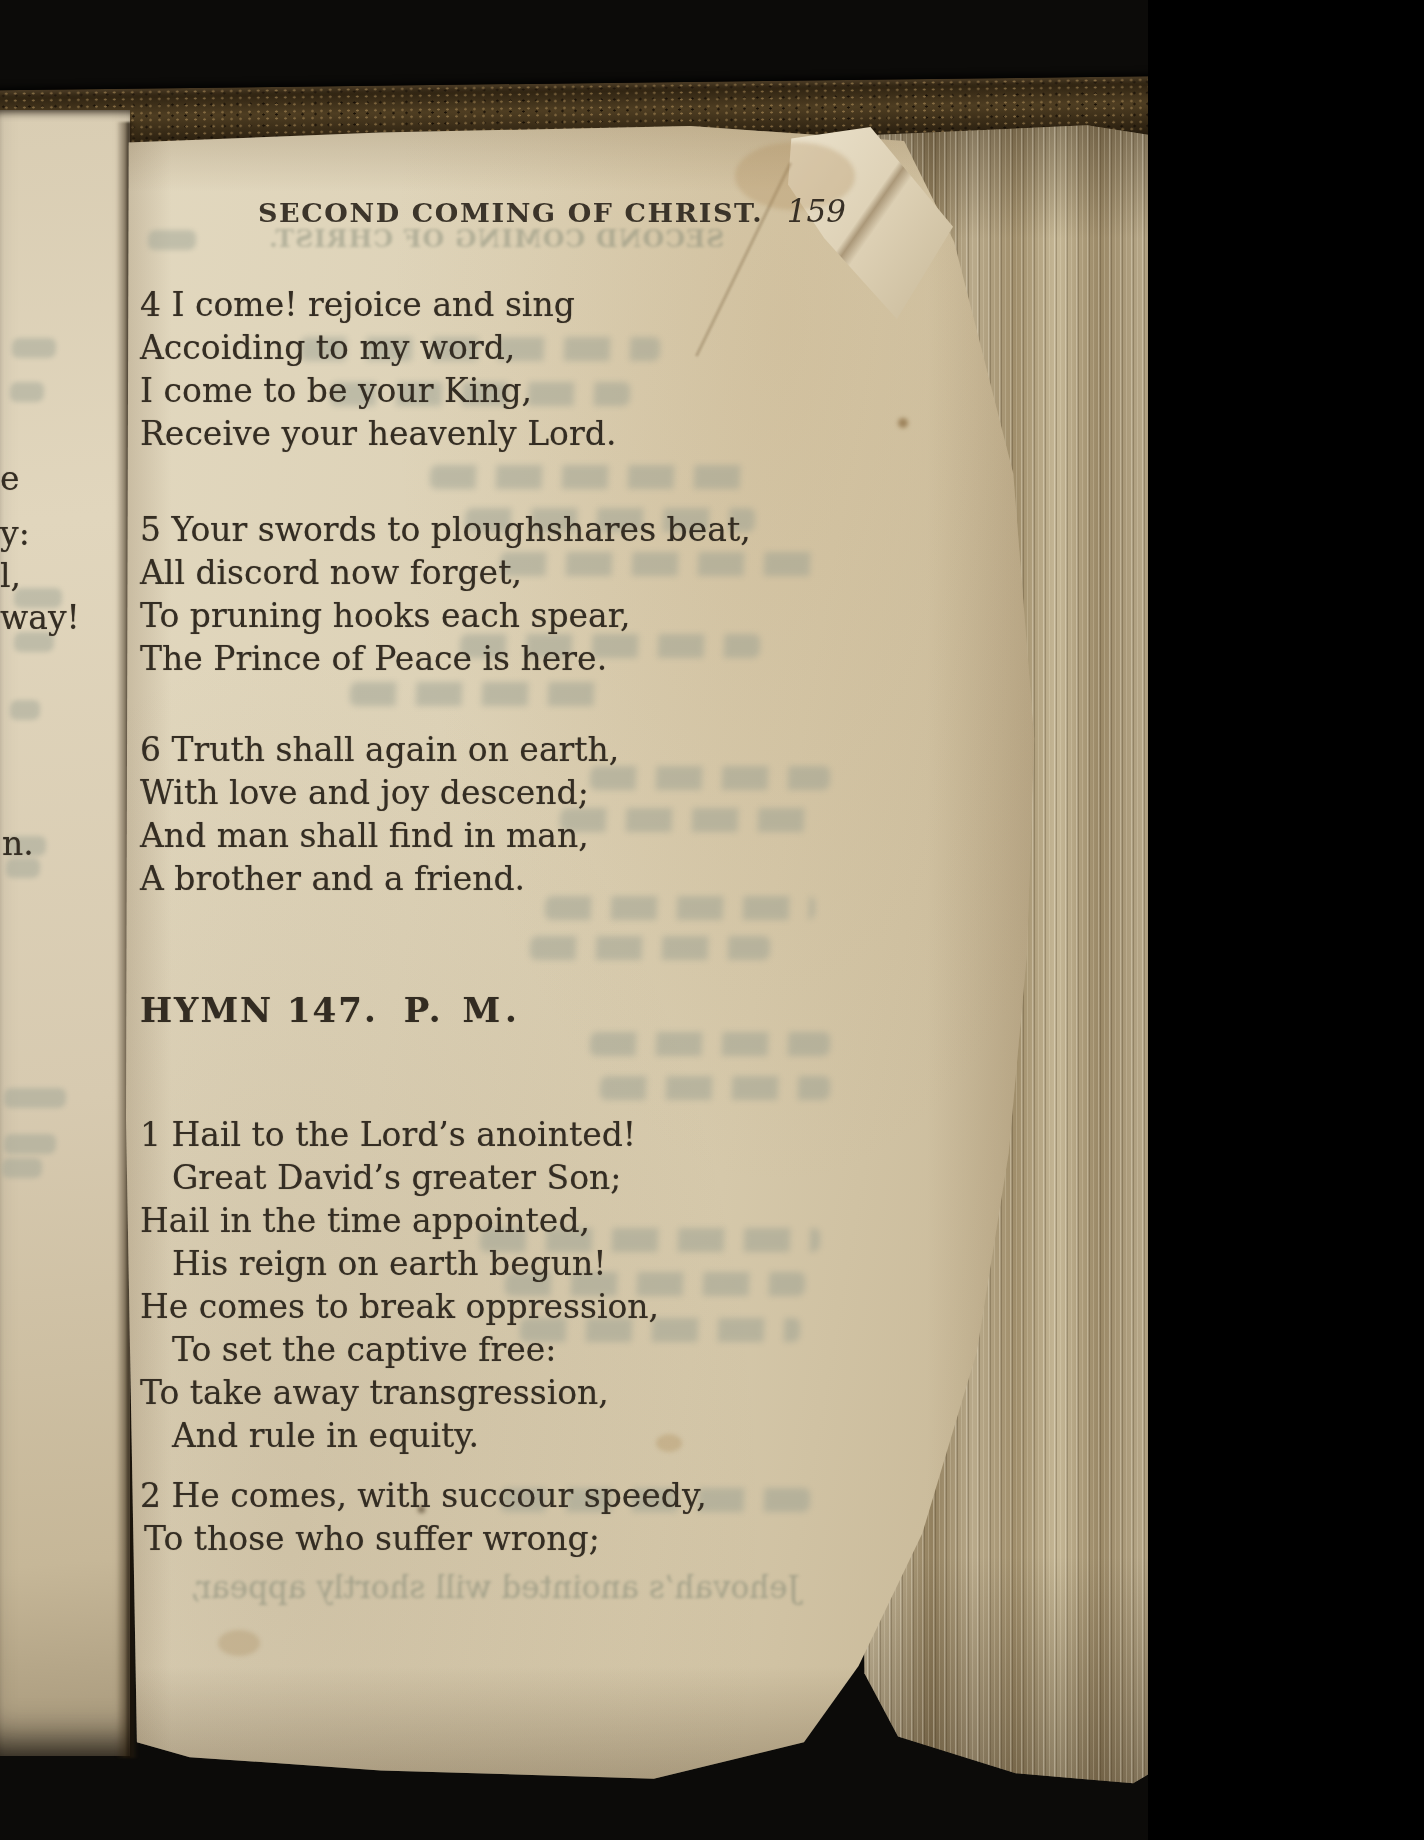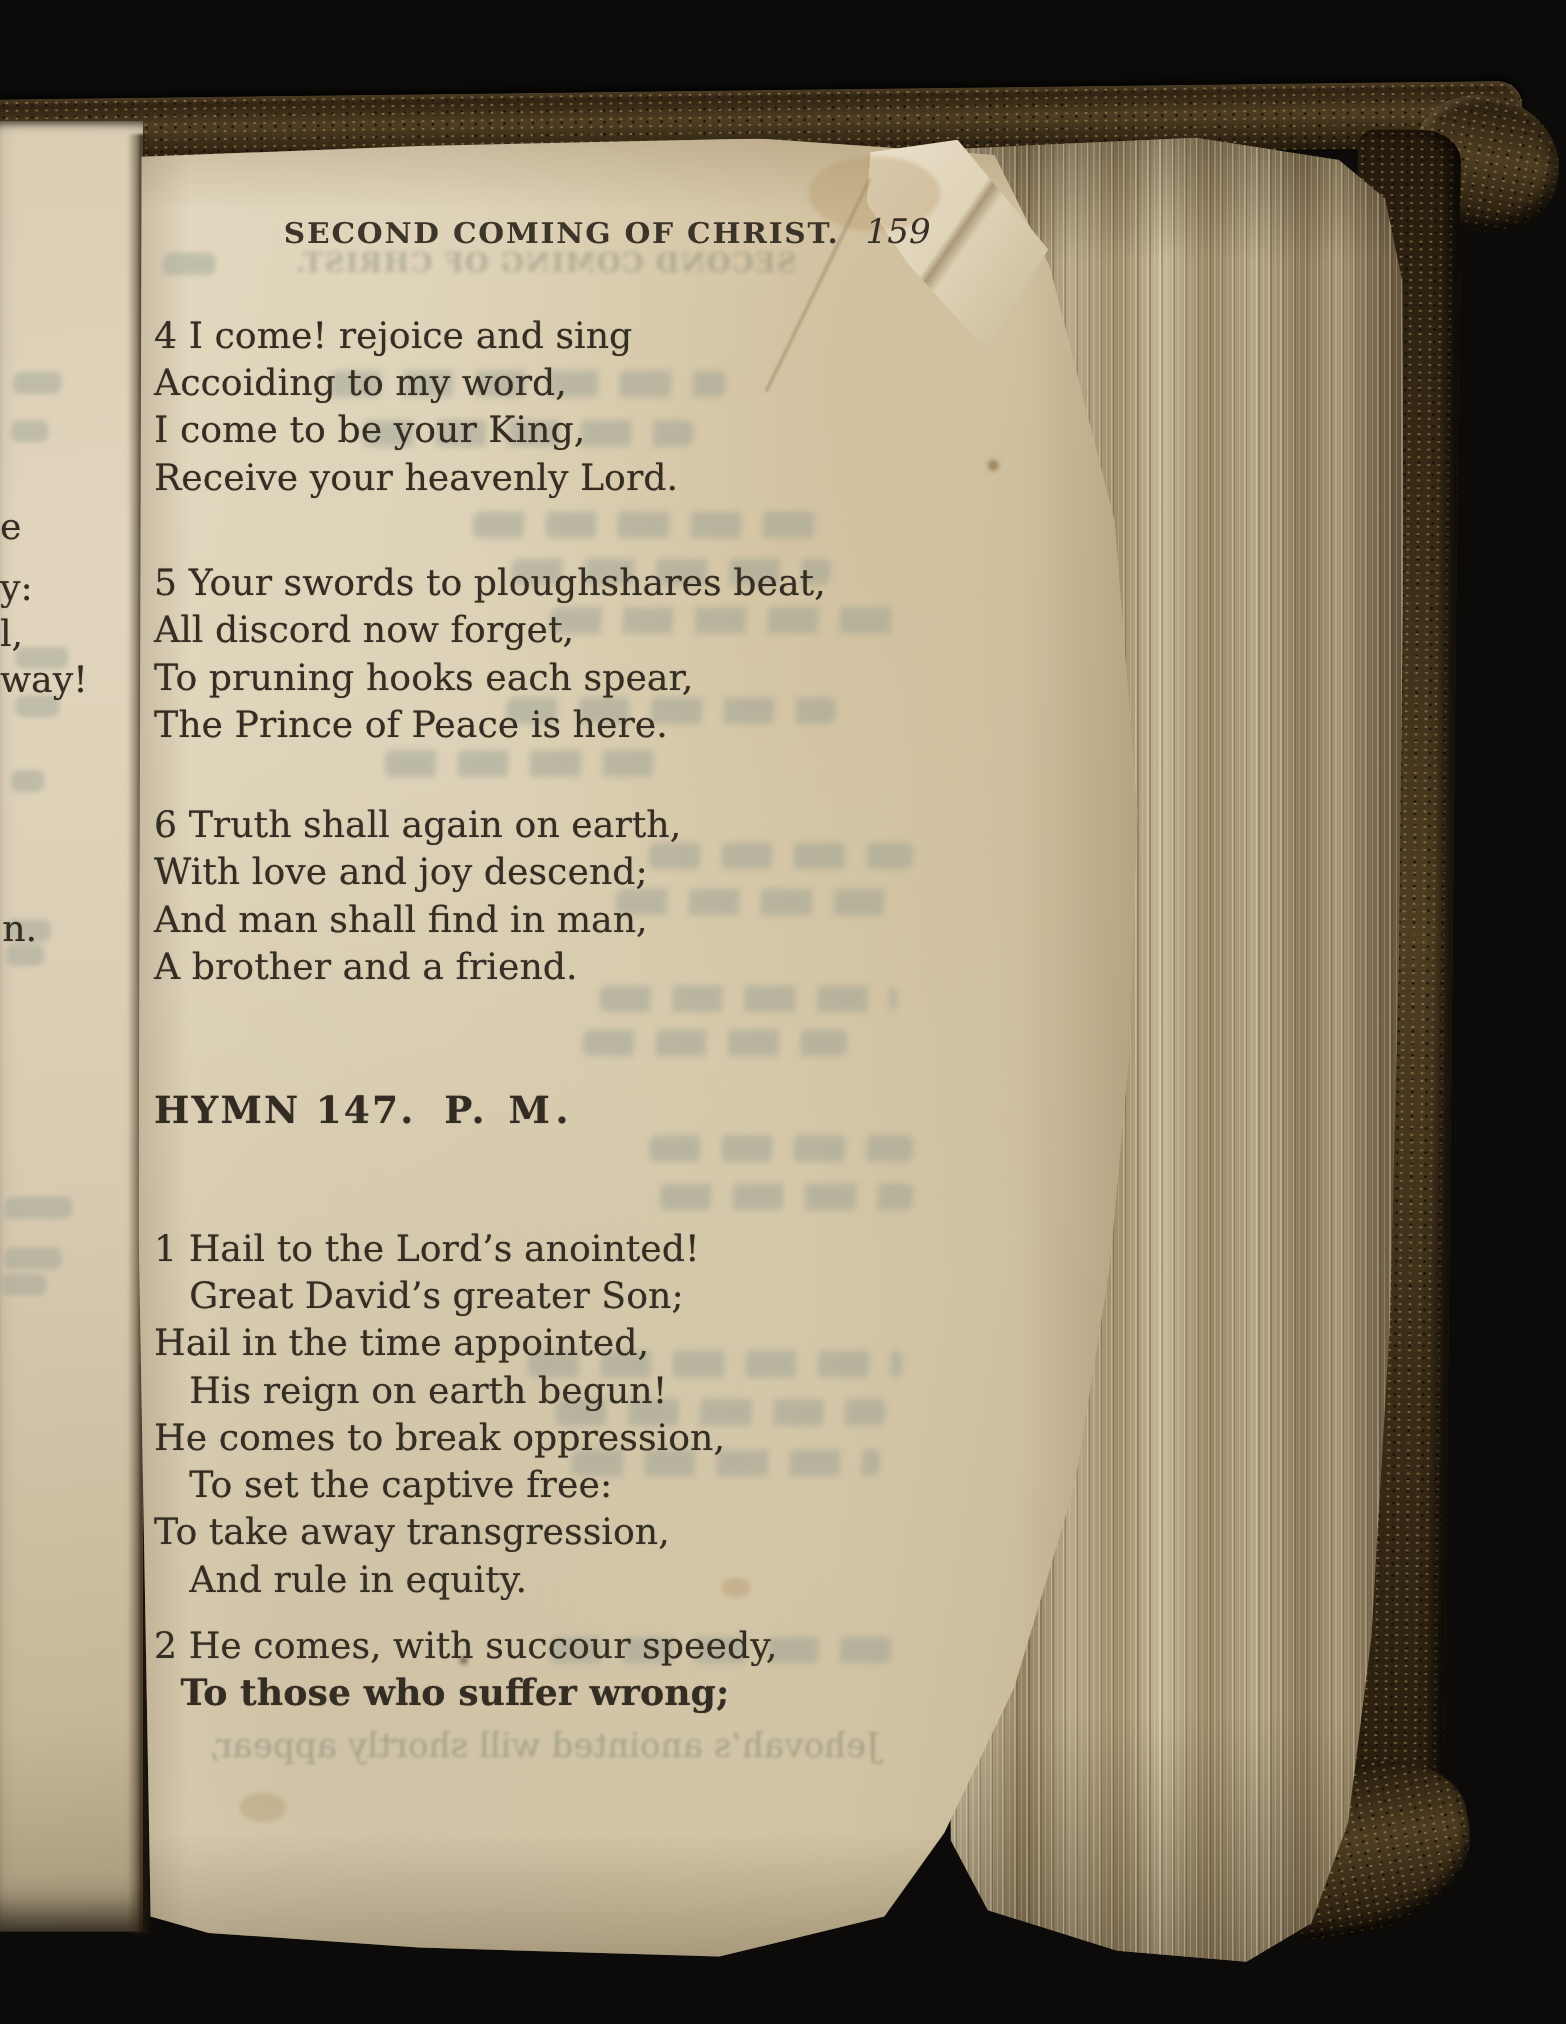--- a/index.html
+++ b/index.html
@@ -1,17 +1,17 @@
 <!DOCTYPE html>
 <html><head>
 <meta charset="utf-8">
 <style>
   html,body{margin:0;padding:0;background:#000;}
   .scene{
-    position:relative; width:1424px; height:1840px; overflow:hidden;
+    position:relative; width:1148px; height:1840px; overflow:hidden;
     background:#0c0b09;
     font-family:"DejaVu Serif","Liberation Serif",serif;
   }
   
   .leather{
     position:absolute;
     background-color:#3d2f18;
     background-image:
       radial-gradient(rgba(186,152,96,.55) 1px, transparent 1.7px),
       radial-gradient(rgba(18,11,4,.85) 1px, transparent 1.5px),
@@ -95,21 +95,21 @@
     position:absolute; top:193px; left:258px; width:588px;
     display:flex; justify-content:space-between; align-items:baseline;
     color:#2f281f;
   }
   .running-title{ font-size:27px; letter-spacing:1.6px; font-weight:bold;
     transform:scaleY(.96); opacity:.92;}
   .folio{ font-size:31px; opacity:.95;font-style:italic;}
   .verse{ position:absolute; left:140px; color:#342d23; font-size:33px;
     line-height:43px; white-space:nowrap; text-shadow:0 0 1px rgba(52,44,32,.45);}
   .verse .indent{ margin-left:32px; }
-  .verse .indent-sm{ margin-left:24px;font-weight:bold; }
+  .verse .indent-sm{ margin-left:4px; }
   .hymn-heading{
     position:absolute; top:990px; left:140px; width:620px; text-align:left;
     color:#332c22; font-size:34px; font-weight:bold; letter-spacing:2px;
     text-shadow:0 0 1px rgba(52,44,32,.45);
   }
   .hymn-heading .meter{ margin-left:26px; letter-spacing:5px; }
   .fragment{ position:absolute; color:#342d23; font-size:33px; line-height:40px;
     white-space:nowrap; text-shadow:0 0 1px rgba(52,44,32,.45);}
   
   .ghost-text{

